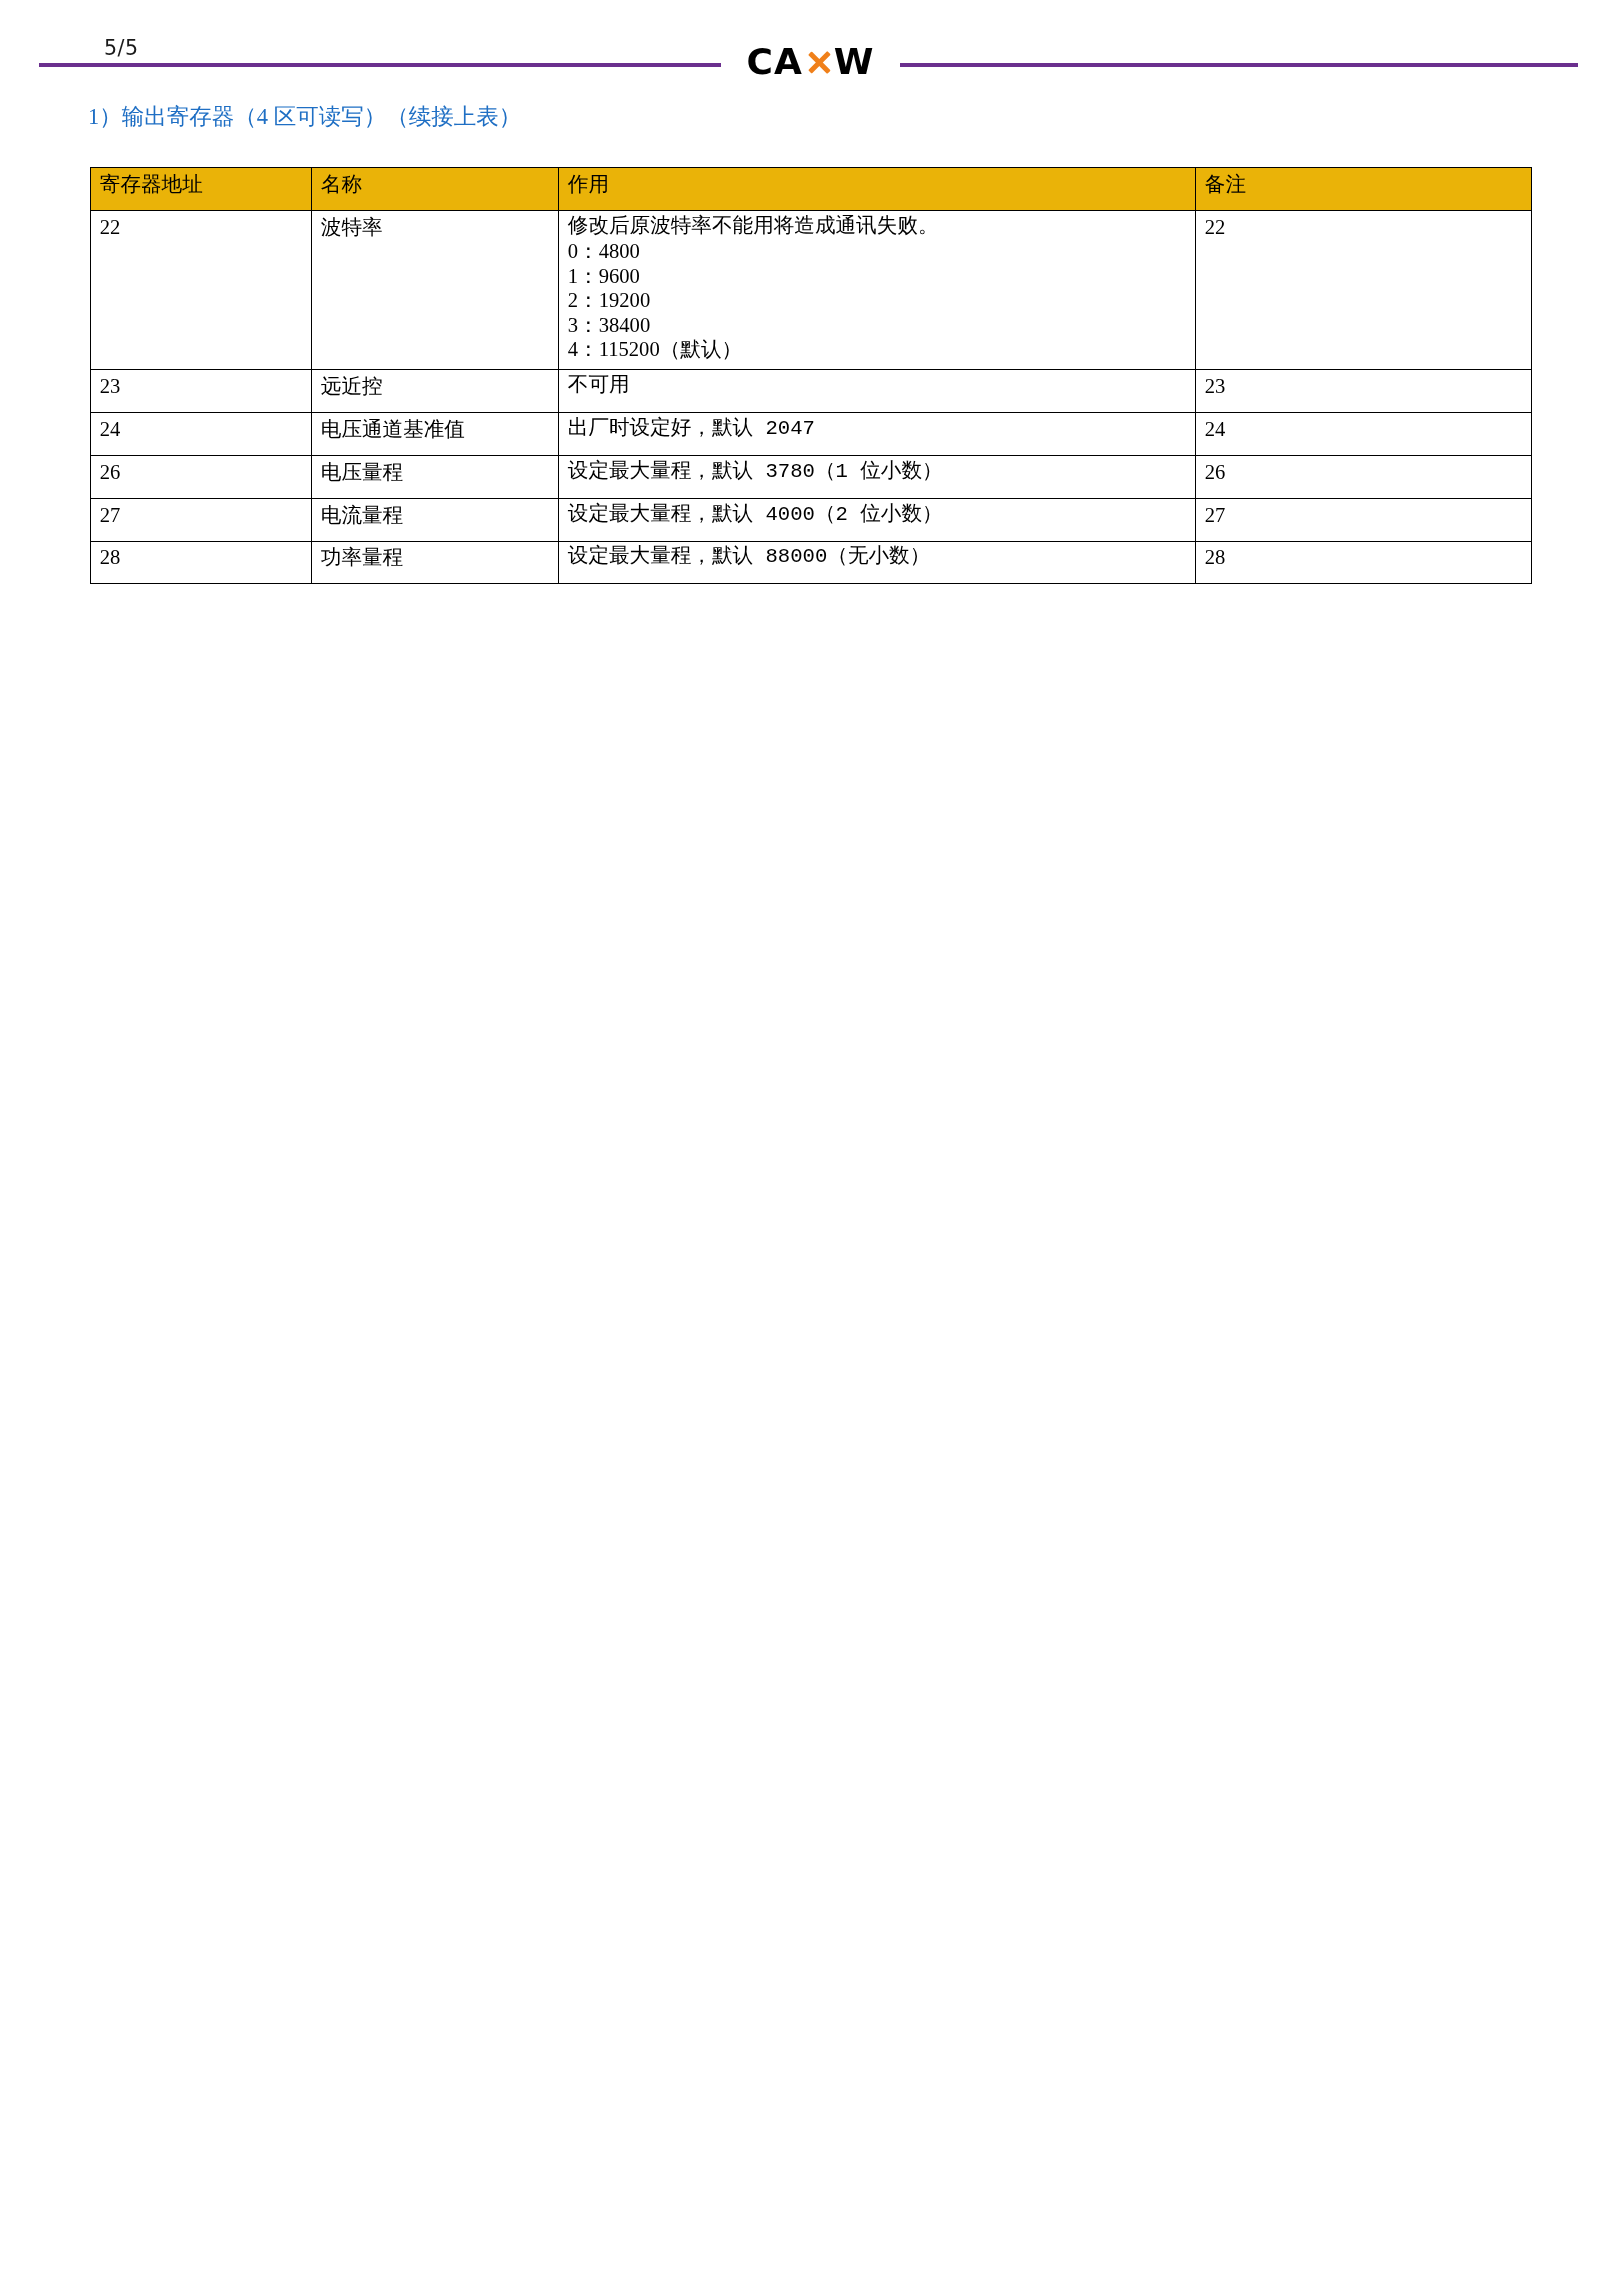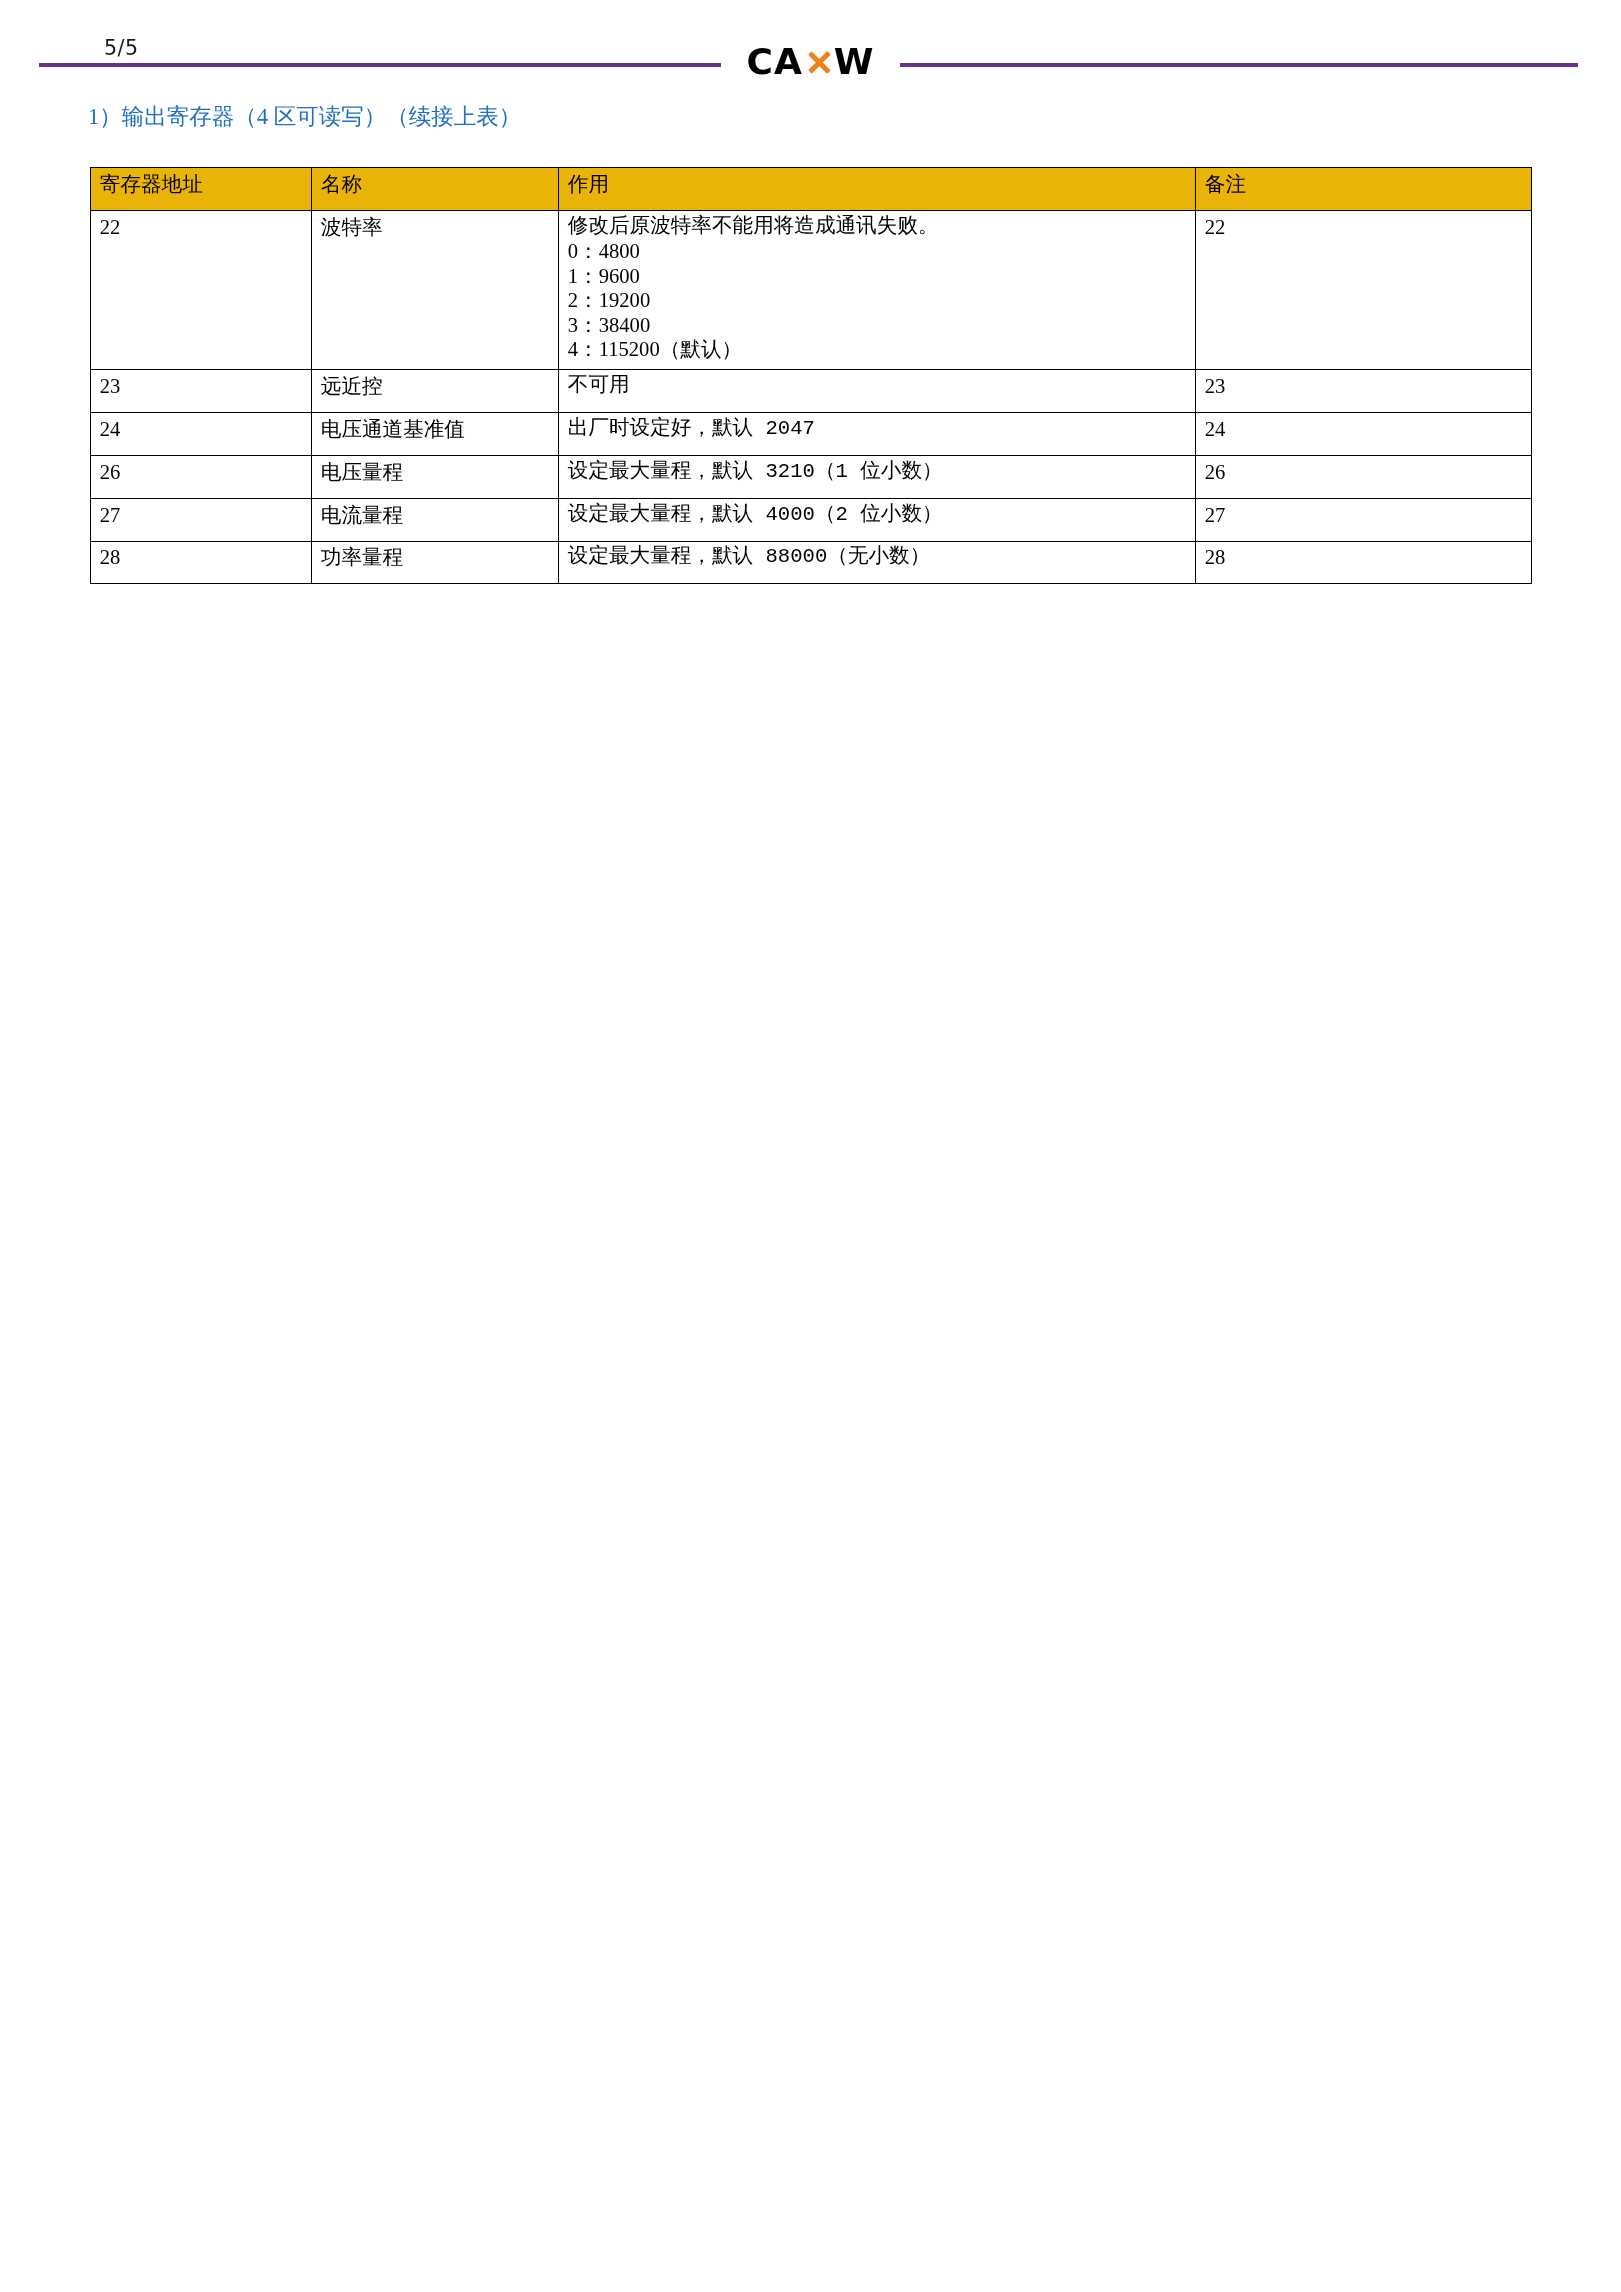--- a/index.html
+++ b/index.html
@@ -209,21 +209,21 @@
                 <div>出厂时设定好，默认 2047</div>
               </div>
             </td>
             <td class="num">24</td>
           </tr>
           <tr>
             <td class="num">26</td>
             <td>电压量程</td>
             <td>
               <div class="cell-lines">
-                <div>设定最大量程，默认 3210（1 位小数）</div>
+                <div>设定最大量程，默认 3780（1 位小数）</div>
               </div>
             </td>
             <td class="num">26</td>
           </tr>
           <tr>
             <td class="num">27</td>
             <td>电流量程</td>
             <td>
               <div class="cell-lines">
                 <div>设定最大量程，默认 4000（2 位小数）</div>

